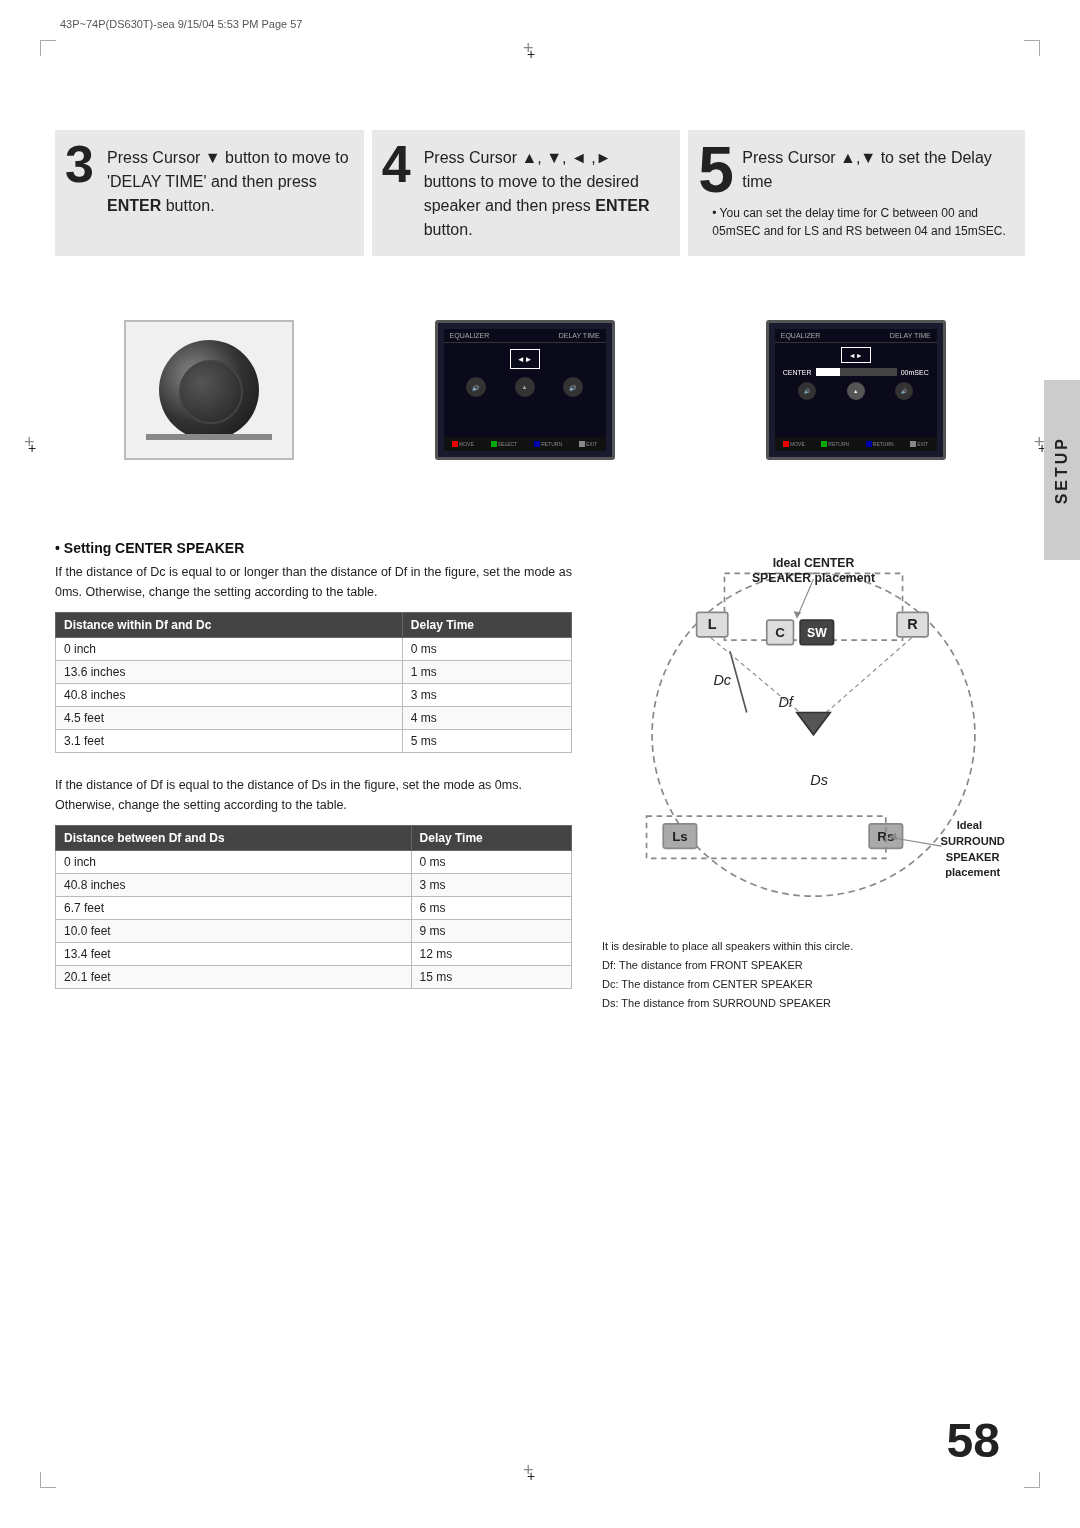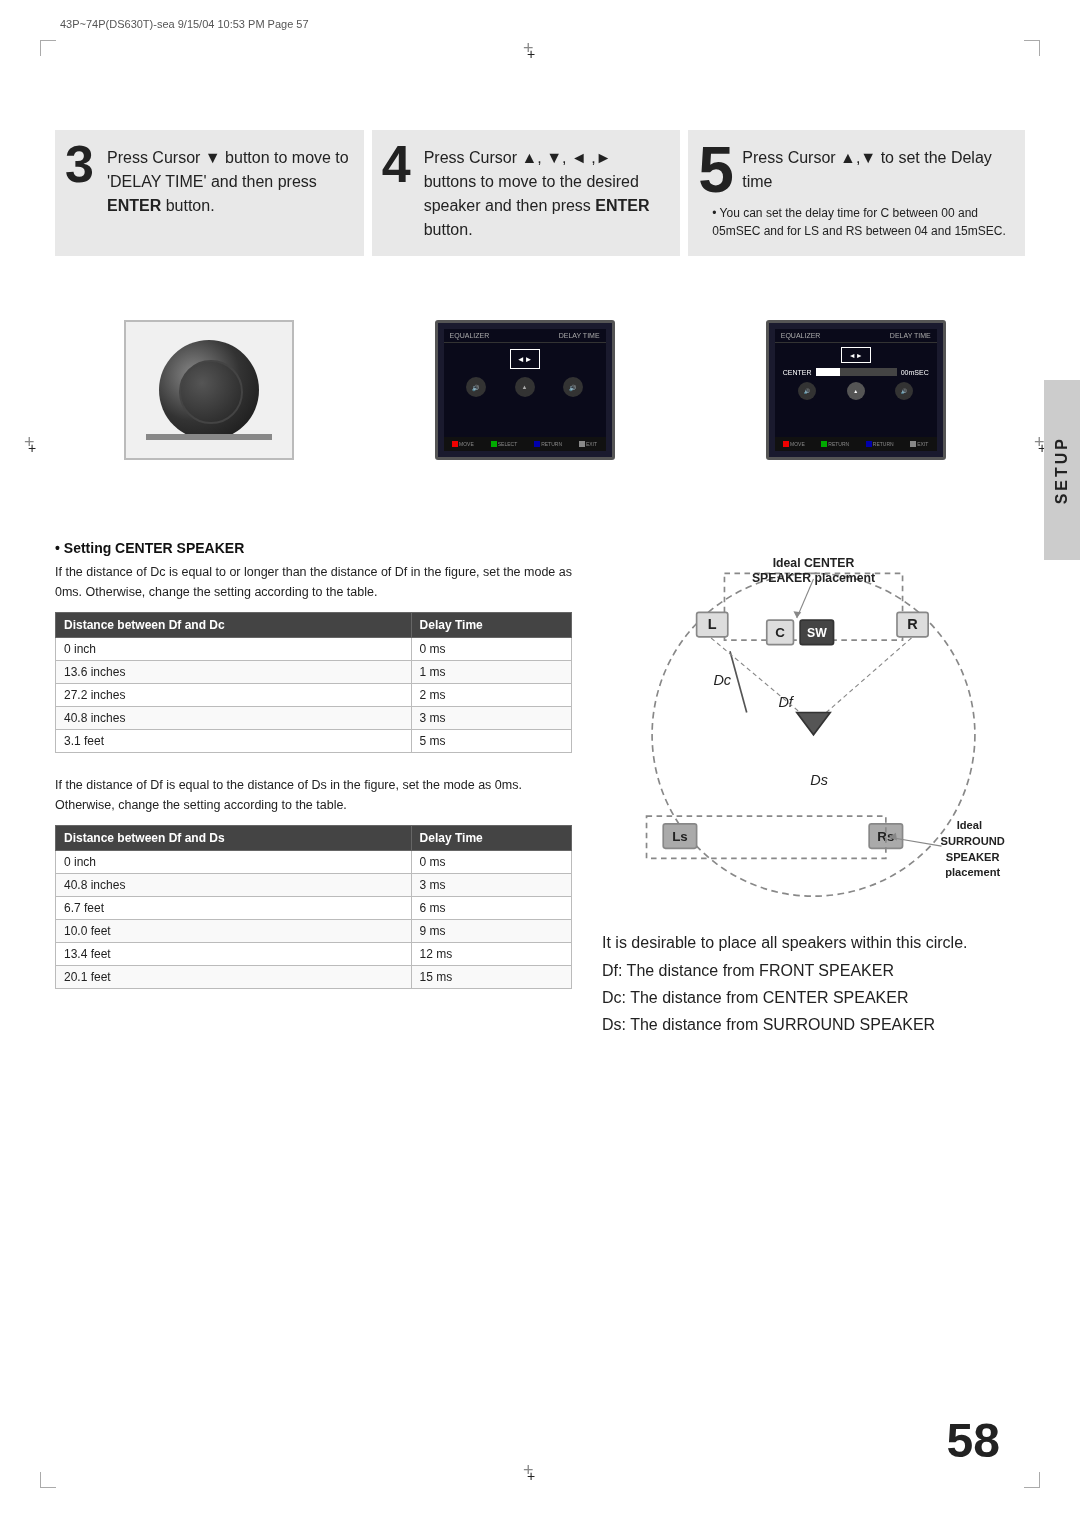--- a/index.html
+++ b/index.html
@@ -299,36 +299,36 @@
     
     .speaker-diagram {
       position: relative;
       width: 100%;
     }
     .speaker-diagram svg {
       width: 100%;
       height: auto;
     }
     .diagram-notes {
-      margin-top: 8px;
-      font-size: 16px;
+      margin-top: 16px;
+      font-size: 11px;
       line-height: 1.7;
       color: #222;
     }
   </style>
 </head>
 <body>
 
 <div class="corner-mark corner-tl"></div>
 <div class="corner-mark corner-tr"></div>
 <div class="corner-mark corner-bl"></div>
 <div class="corner-mark corner-br"></div>
 
 <div class="page-header">
-  <span>43P~74P(DS630T)-sea   9/15/04  10:53 PM   Page 57</span>
+  <span>43P~74P(DS630T)-sea   9/15/04  5:53 PM   Page 57</span>
 </div>
 
 <div class="crosshair" style="top:46px; left:527px;"><span>+</span></div>
 
 <div class="crosshair" style="bottom:46px; left:527px;"><span>+</span></div>
 
 <div class="crosshair" style="top:440px; left:28px;"><span>+</span></div>
 
 <div class="crosshair" style="top:440px; right:28px;"><span>+</span></div>
 
@@ -447,40 +447,40 @@
 <div class="lower-section">
 
   <div class="text-column">
 
     <div class="section-heading">• Setting CENTER SPEAKER</div>
     <div class="section-desc">If the distance of Dc is equal to or longer than the distance of Df in the figure, set the mode as 0ms. Otherwise, change the setting according to the table.</div>
 
     <table class="data-table">
       <thead>
         <tr>
-          <th>Distance between Df and Dc</th>
+          <th>Distance within Df and Dc</th>
           <th>Delay Time</th>
         </tr>
       </thead>
       <tbody id="center-table-body">
       <tr>
             <td>0 inch</td>
             <td>0 ms</td>
           </tr>
           <tr>
             <td>13.6 inches</td>
             <td>1 ms</td>
           </tr>
           <tr>
-            <td>27.2 inches</td>
-            <td>2 ms</td>
-          </tr>
-          <tr>
             <td>40.8 inches</td>
             <td>3 ms</td>
+          </tr>
+          <tr>
+            <td>4.5 feet</td>
+            <td>4 ms</td>
           </tr>
           <tr>
             <td>3.1 feet</td>
             <td>5 ms</td>
           </tr>
         </tbody>
     </table>
 
     <div class="section-desc">If the distance of Df is equal to the distance of Ds in the figure, set the mode as 0ms. Otherwise, change the setting according to the table.</div>
 

